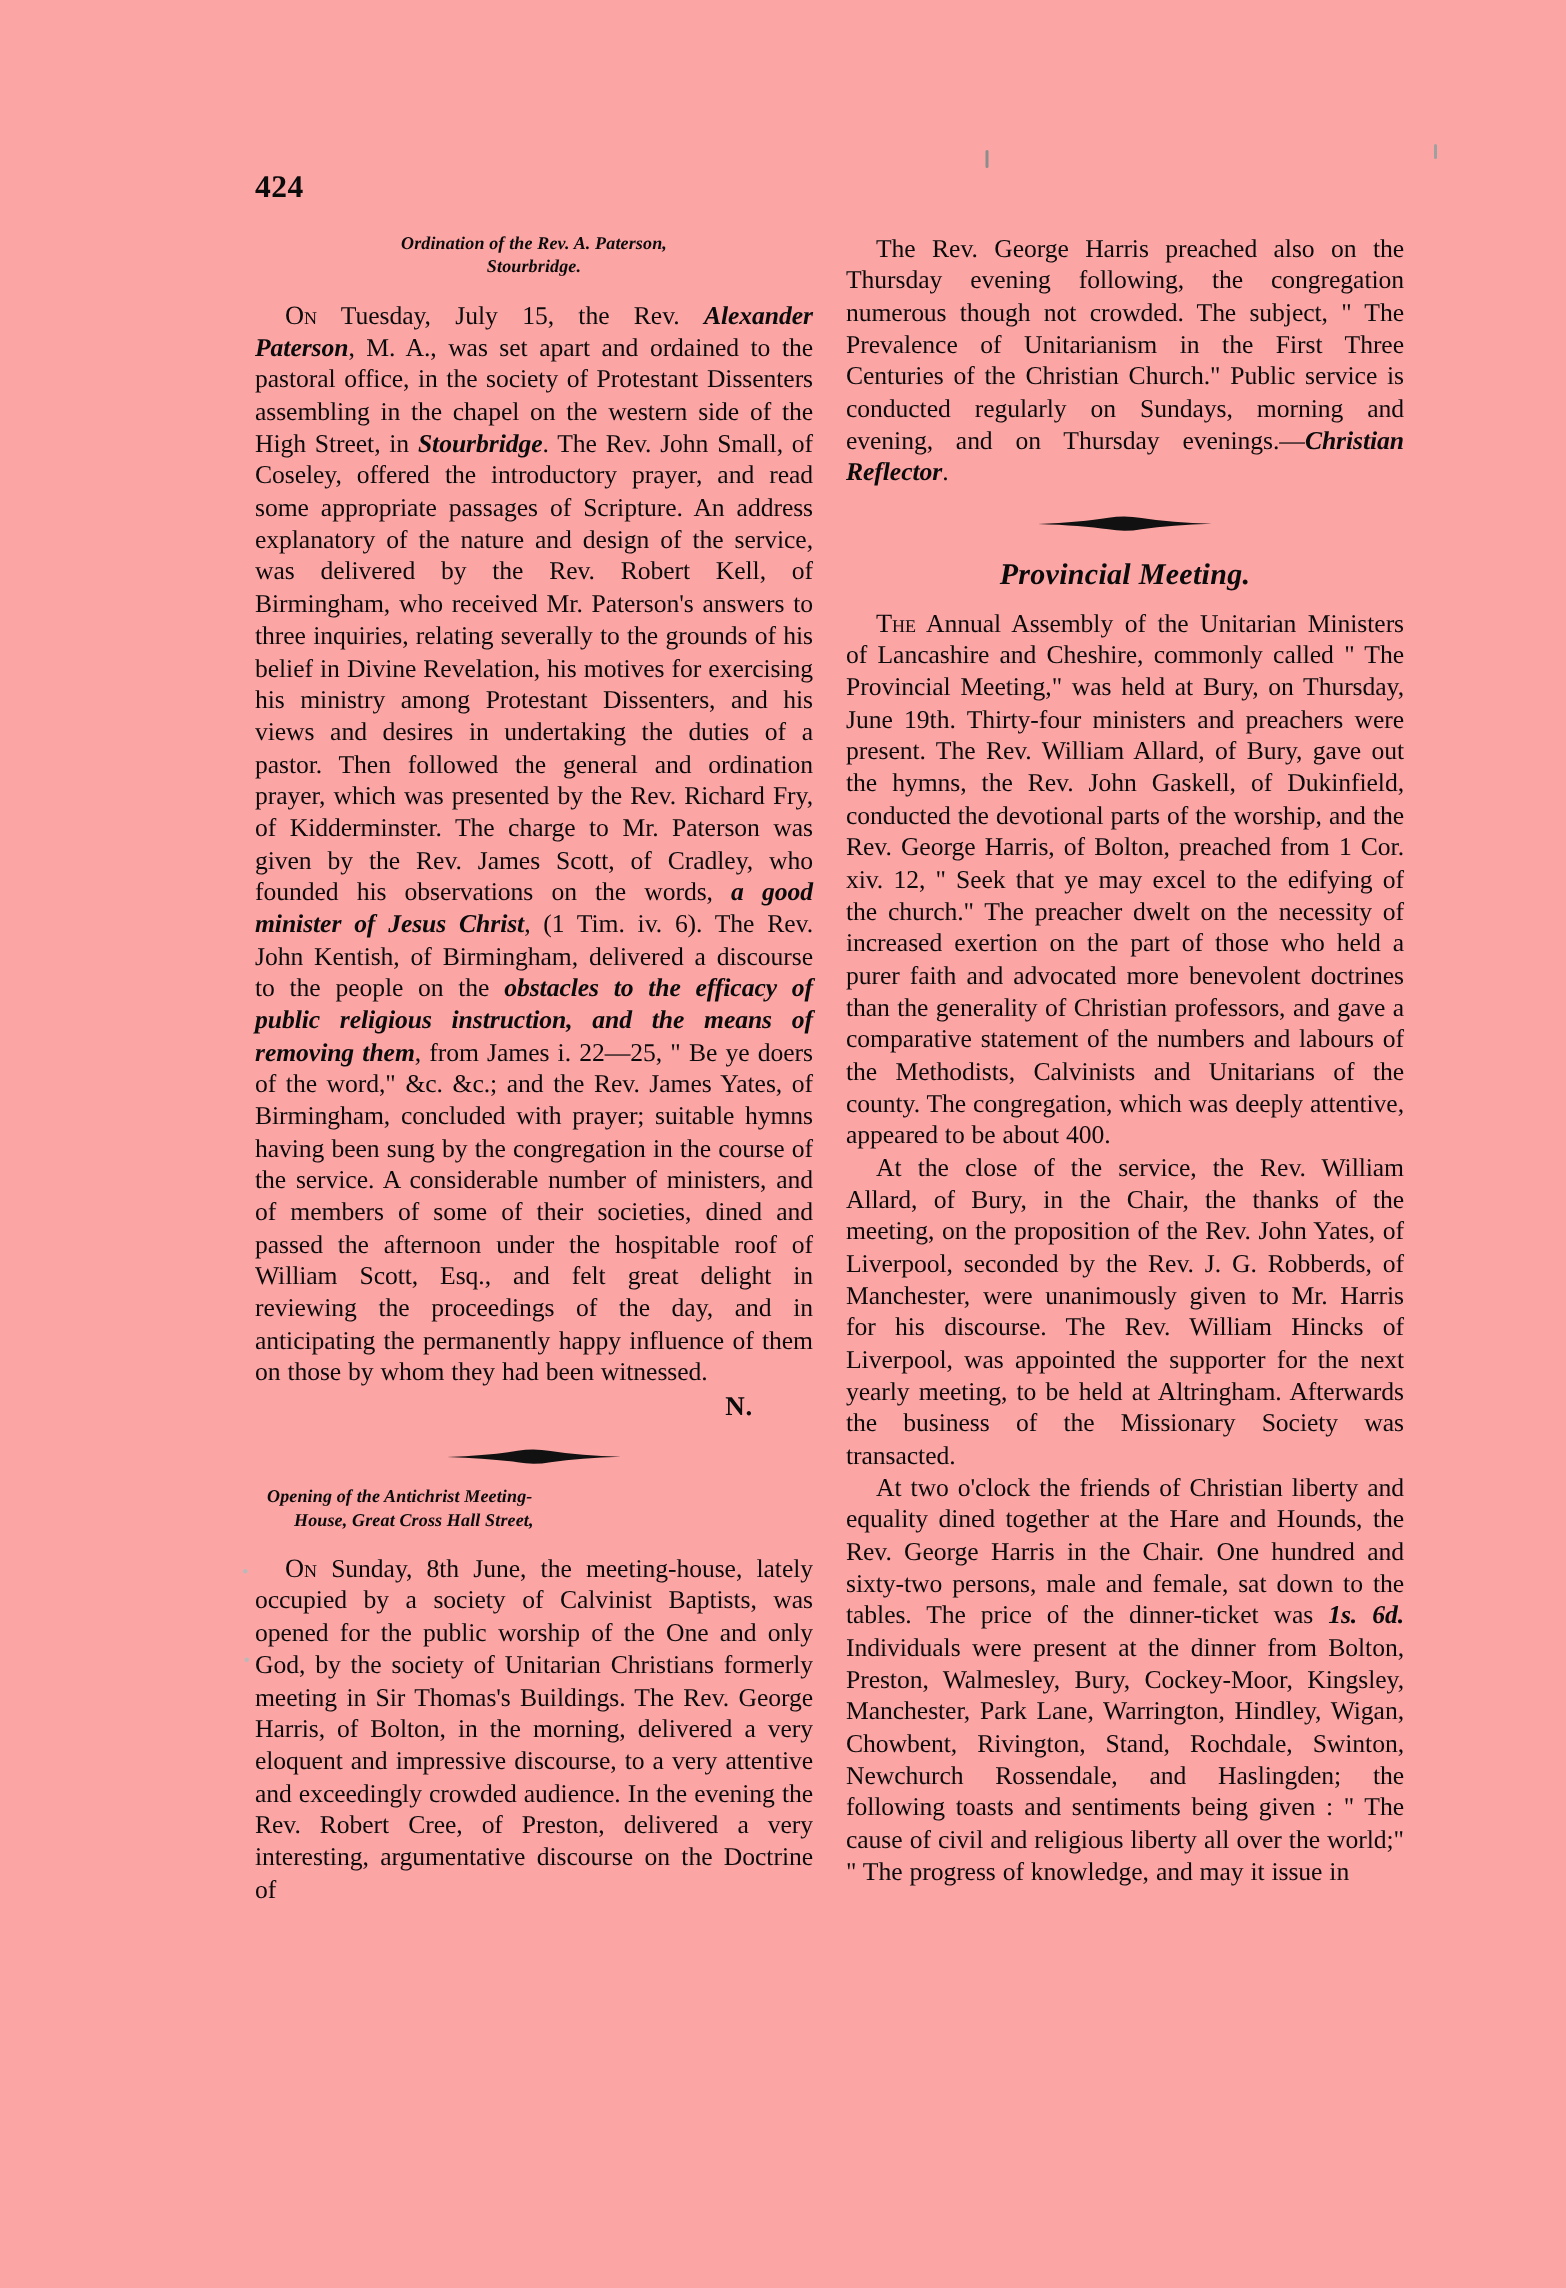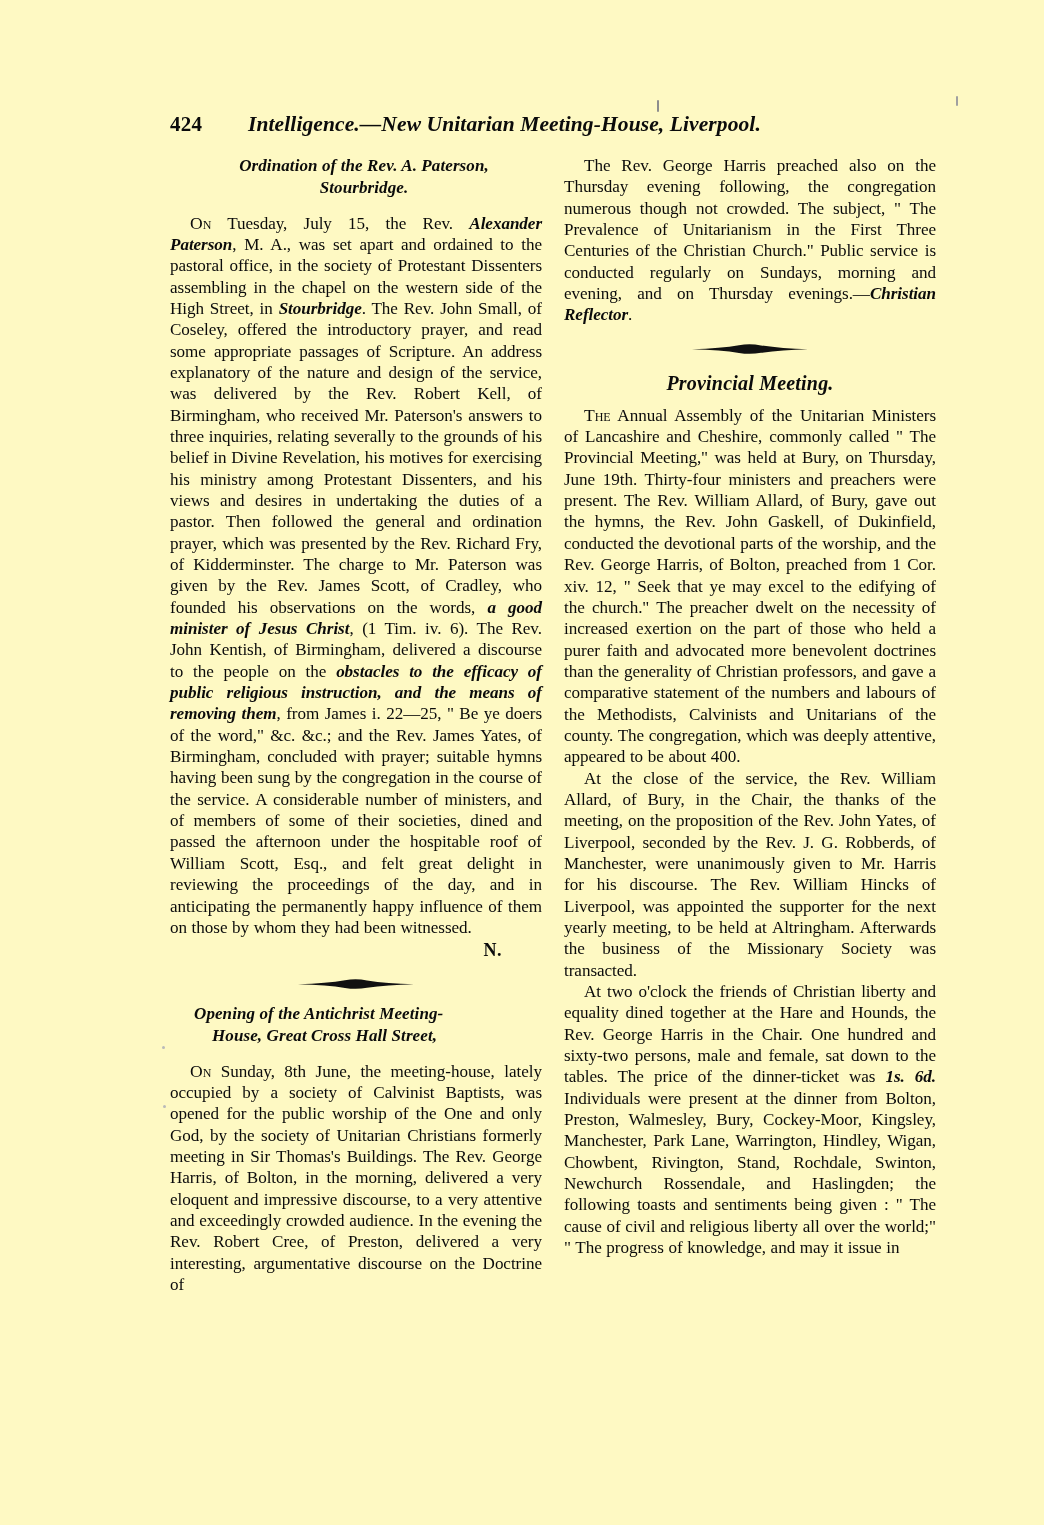--- a/index.html
+++ b/index.html
@@ -13,21 +13,21 @@
     height: 1525px;
     position: relative;
     font-family: "Liberation Serif", "DejaVu Serif", serif;
     color: #0b0b0b;
     overflow: hidden;
   }
 
   .page {
     position: absolute;
     inset: 0;
-    background: #fef9c3;
+    background: #fca5a5;
     font-family: Liberation Serif, serif;
   }
 
   
   .runhead {
     position: absolute;
     left: 170px;
     top: 112px;
     width: 700px;
     height: 30px;
@@ -61,24 +61,24 @@
   }
   .col {
     width: 372px;
     flex: none;
   }
 
   
   .art-title {
     font-style: italic;
     font-weight: bold;
-    font-size: 17px;
+    font-size: 12px;
     line-height: 1.28;
     text-align: center;
-    margin: 0 0 14px 16px;
+    margin: 0 0 14px 0;
     letter-spacing: .1px;
   }
   .art-title .l2 { display: block; }
   .art-title.hang {
     text-align: left;
     text-indent: -14px;
     padding-left: 22px;
   }
   .art-title.hang .l2 { padding-left: 18px; }
   .art-title.hang .l3 { display:block; padding-left: 18px; }
@@ -140,21 +140,20 @@
 
 <div class="page">
 
   <div class="speck" style="left:657px;top:100px;width:2px;height:12px;background:#8d8d8d;border-radius:1px;"></div>
   <div class="speck" style="left:956px;top:96px;width:2px;height:10px;background:#a0a0a0;border-radius:1px;"></div>
   <div class="speck" style="left:162px;top:1046px;width:3px;height:3px;"></div>
   <div class="speck" style="left:163px;top:1105px;width:3px;height:3px;"></div>
 
   <div class="runhead">
     <span class="folio">424</span>
-    <span class="runhead-title">Intelligence.—New Unitarian Meeting-House, Liverpool.</span>
   </div>
 
   <div class="columns">
 
     <div class="col">
 
       <h2 class="art-title">
         <span>Ordination of the Rev. A. Paterson,</span>
         <span class="l2">Stourbridge.</span>
       </h2>

